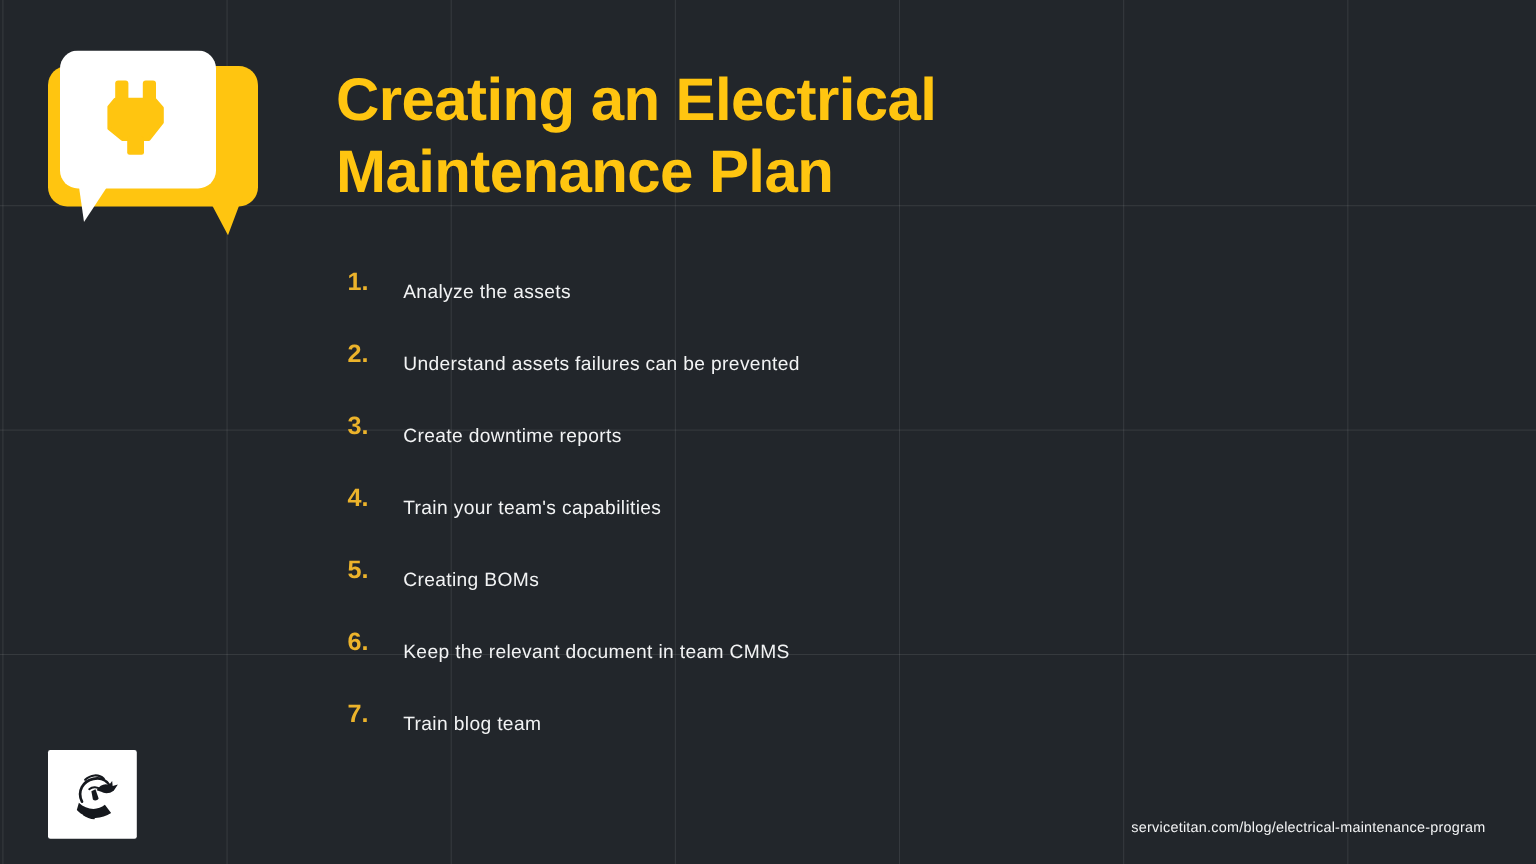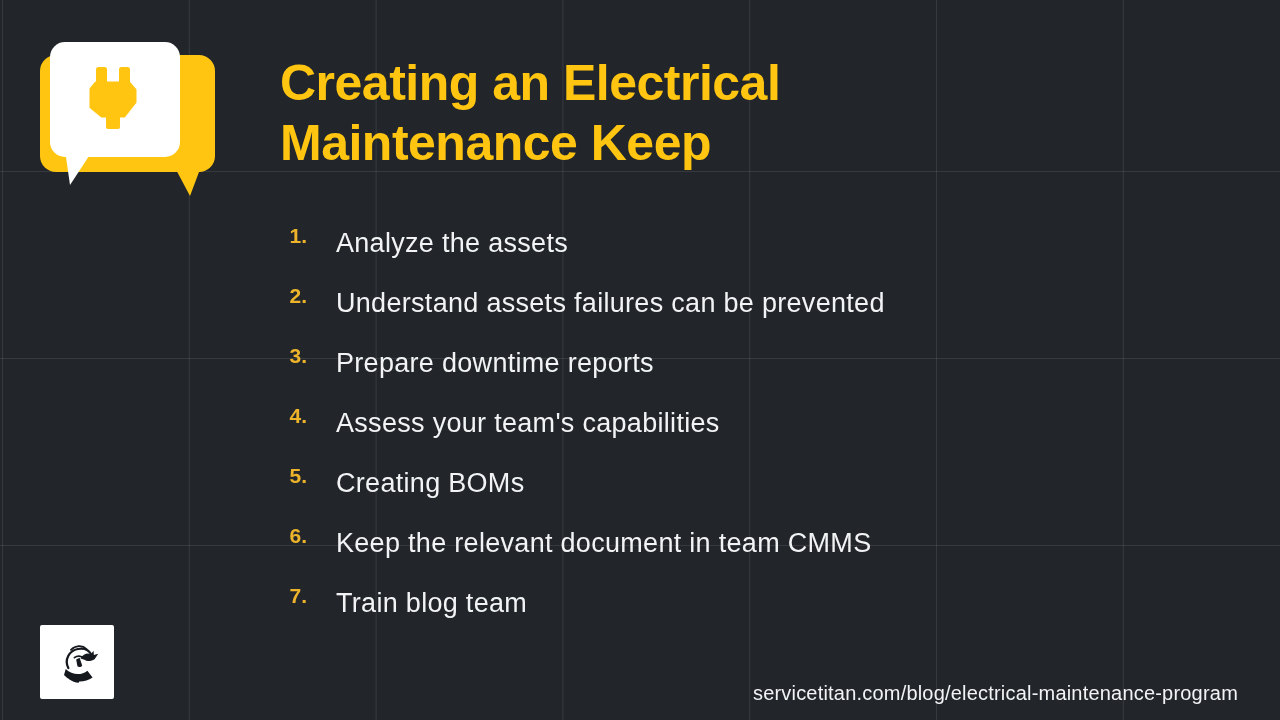--- a/index.html
+++ b/index.html
@@ -60,21 +60,21 @@
   }
   .step .num {
     width: 27px;
     text-align: right;
     margin-right: 29px;
     font-size: 21px;
     font-weight: bold;
     color: var(--number-yellow, #ECB32B);
   }
   .step .txt {
-    font-size: 27px;
+    font-size: 16px;
     letter-spacing: 0.3px;
     color: var(--text-light, #F2F3F4);
     margin-top: 15px;
   }
 
   
   .logo-box {
     position: absolute;
     left: 40px;
     top: 625px;
@@ -86,21 +86,21 @@
     align-items: center;
     justify-content: center;
   }
   .logo-box svg { width: 52px; height: 52px; }
 
   
   .url {
     position: absolute;
     right: 42px;
     top: 682px;
-    font-size: 20px;
+    font-size: 12px;
     letter-spacing: 0.2px;
     color: var(--text-light, #F2F3F4);
   }
 </style>
 </head>
 <body>
 
 <div class="slide">
 
   <div class="badge">
@@ -120,39 +120,39 @@
         <rect x="56" y="25" width="11" height="17" rx="2.5"></rect>
         <rect x="79" y="25" width="11" height="17" rx="2.5"></rect>
         <path d="M56,41 L89,41 L95,48 L95,60 L84,74 L62,74 L51,65 L51,47 Z" stroke="var(--accent-yellow, #FFC510)" stroke-width="3" stroke-linejoin="round"></path>
         <rect x="66" y="72" width="14" height="15" rx="2"></rect>
       </g>
     </svg>
   </div>
 
   <h1 class="title">
     <span>Creating an Electrical</span>
-    <span>Maintenance Keep</span>
+    <span>Maintenance Plan</span>
   </h1>
 
   <ol class="steps">
     <li class="step">
       <span class="num">1.</span>
       <span class="txt">Analyze the assets</span>
     </li>
     <li class="step">
       <span class="num">2.</span>
       <span class="txt">Understand assets failures can be prevented</span>
     </li>
     <li class="step">
       <span class="num">3.</span>
-      <span class="txt">Prepare downtime reports</span>
+      <span class="txt">Create downtime reports</span>
     </li>
     <li class="step">
       <span class="num">4.</span>
-      <span class="txt">Assess your team's capabilities</span>
+      <span class="txt">Train your team's capabilities</span>
     </li>
     <li class="step">
       <span class="num">5.</span>
       <span class="txt">Creating BOMs</span>
     </li>
     <li class="step">
       <span class="num">6.</span>
       <span class="txt">Keep the relevant document in team CMMS</span>
     </li>
     <li class="step">

